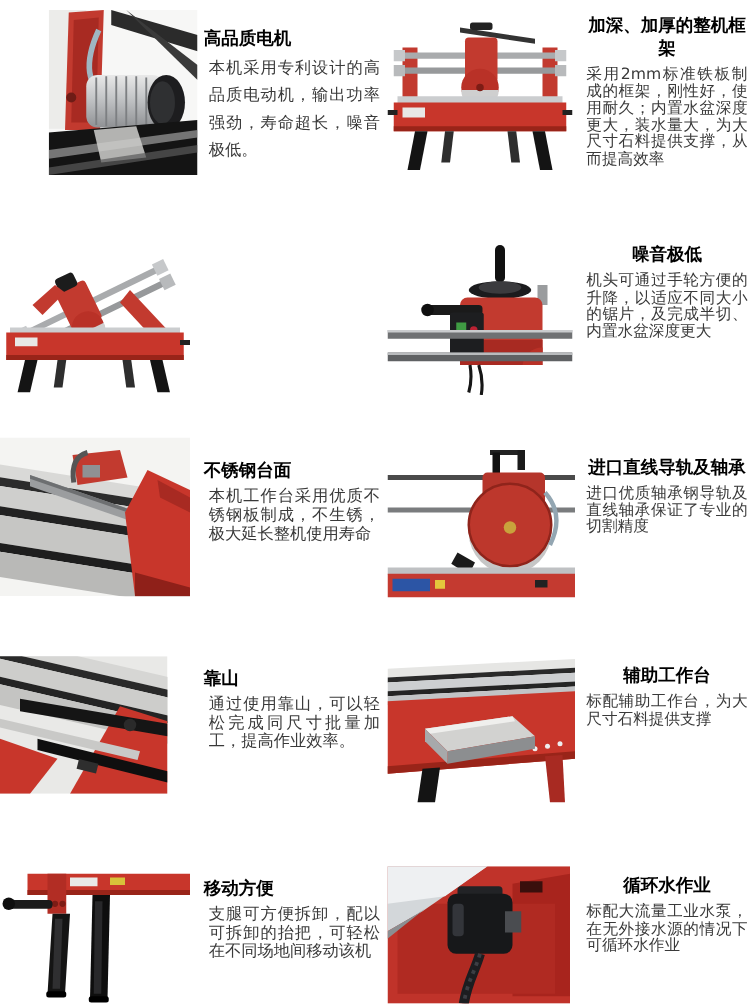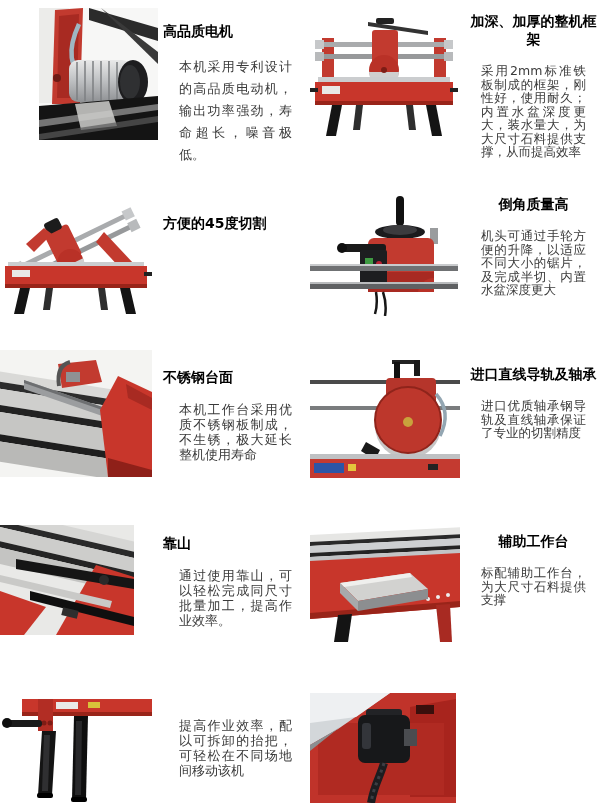--- a/index.html
+++ b/index.html
@@ -5,21 +5,21 @@
   html,body{margin:0;padding:0;background:#ffffff;}
   .page{position:relative;width:604px;height:803px;overflow:hidden;background:#fff;
         font-family:"DejaVu Sans","Liberation Sans",sans-serif;}
   .row{position:absolute;left:0;width:604px;display:grid;
        grid-template-columns:158px 152px 150px 144px;}
   .row1{top:8px}.row2{top:188px}.row3{top:350px}.row4{top:525px}.row5{top:693px}
   .img-cell{position:relative;display:flex;align-items:flex-start;}
   .img-right{justify-content:flex-end;}
   .text-cell{box-sizing:border-box;padding-left:5px;padding-right:2px;}
   .sec-title{font-size:14px;font-weight:bold;color:#000;margin:0 0 4px 0;line-height:18px;}
-  .sec-body{font-size:12.5px;color:#3a3a3a;margin:16px;text-align:justify;}
+  .sec-body{font-size:12.5px;color:#3a3a3a;margin:4px;text-align:justify;}
   .lh-loose .sec-body{line-height:22px;font-size:13px;}
   .lh-med   .sec-body{line-height:15px;font-size:13px;}
   .lh-tight .sec-body{line-height:13.5px;}
   .lh-tight .sec-title{margin-bottom:1px;text-align:center;}
   .pt26{padding-top:26px}.pt18{padding-top:18px}.pt14{padding-top:14px}
   .pt9{padding-top:9px}.pt7{padding-top:7px}.pt4{padding-top:4px}.pt15{padding-top:15px}
   svg{display:block;}
 </style>
 </head>
 <body>
@@ -123,21 +123,20 @@
         <rect x="5" y="96" width="142" height="4" fill="#992419"></rect>
         <rect x="12" y="82" width="18" height="7" fill="#e8e8e6"></rect>
         <rect x="144" y="84" width="8" height="4" fill="#222"></rect>
         <polygon points="20,100 30,100 24,126 14,126" fill="#141414"></polygon>
         <polygon points="120,100 130,100 136,126 126,126" fill="#141414"></polygon>
         <polygon points="46,100 53,100 50,122 43,122" fill="#2e2e2e"></polygon>
         <polygon points="98,100 105,100 108,122 101,122" fill="#2e2e2e"></polygon>
       </svg>
     </div>
     <div class="text-cell lh-loose pt26">
-      <h3 class="sec-title">方便的45度切割</h3>
     </div>
     <div class="img-cell">
       <svg width="148" height="128" viewBox="0 0 148 128">
         <rect width="148" height="128" fill="#ffffff"></rect>
         <rect x="86" y="8" width="8" height="30" rx="4" fill="#111"></rect>
         <ellipse cx="90" cy="44" rx="25" ry="7" fill="#1b1b1d"></ellipse>
         <ellipse cx="90" cy="42" rx="17" ry="5" fill="#3b3b3e"></ellipse>
         <rect x="120" y="40" width="8" height="16" fill="#9a9c9e"></rect>
         <rect x="58" y="50" width="66" height="54" rx="6" fill="#c23a2f"></rect>
         <rect x="58" y="84" width="66" height="20" fill="#a82a22"></rect>
@@ -148,21 +147,21 @@
         <rect x="55" y="70" width="8" height="12" fill="#3f9b43"></rect>
         <circle cx="69" cy="76" r="3" fill="#b23"></circle>
         <rect x="0" y="76" width="148" height="7" fill="#6f7173"></rect>
         <rect x="0" y="76" width="148" height="2" fill="#c9cbcd"></rect>
         <rect x="0" y="94" width="148" height="7" fill="#5f6163"></rect>
         <rect x="0" y="94" width="148" height="2" fill="#b9bbbd"></rect>
         <path d="M66,104 q2,12 -1,22 M73,104 q4,12 2,24" stroke="#161616" stroke-width="2.5" fill="none"></path>
       </svg>
     </div>
     <div class="text-cell lh-tight pt7">
-      <h3 class="sec-title">倒角质量高</h3>
+      <h3 class="sec-title">噪音极低</h3>
       <p class="sec-body">机头可通过手轮方便的升降，以适应不同大小的锯片，及完成半切、内置水盆深度更大</p>
     </div>
   </div>
 
   <div class="row row4">
     <div class="img-cell">
       <svg width="134" height="110" viewBox="0 0 134 110">
         <rect width="134" height="110" fill="#e9e9e7"></rect>
         <g transform="rotate(13 67 40)">
           <rect x="-20" y="2" width="174" height="10" fill="#d6d6d4"></rect>
@@ -283,34 +282,39 @@
         <circle cx="7" cy="30" r="5" fill="#0e0e0e"></circle>
         <polygon points="42,38 56,38 52,102 38,102" fill="#141414"></polygon>
         <polygon points="44,42 50,42 48,98 42,98" fill="#2f2f31"></polygon>
         <polygon points="74,23 88,23 86,106 72,106" fill="#0e0e0e"></polygon>
         <polygon points="76,28 82,28 81,102 75,102" fill="#28282a"></polygon>
         <rect x="37" y="100" width="16" height="5" rx="2" fill="#000"></rect>
         <rect x="71" y="104" width="16" height="5" rx="2" fill="#000"></rect>
       </svg>
     </div>
     <div class="text-cell lh-med pt9">
-      <p class="sec-body">提高作业效率，配以可拆卸的抬把，可轻松在不同场地间移动该机</p>
+      <h3 class="sec-title">移动方便</h3>
+      <p class="sec-body">支腿可方便拆卸，配以可拆卸的抬把，可轻松在不同场地间移动该机</p>
     </div>
     <div class="img-cell">
       <svg width="146" height="110" viewBox="0 0 146 110">
         <rect width="146" height="110" fill="#c0332a"></rect>
         <polygon points="100,14 146,6 146,104 100,104" fill="#a8241d"></polygon>
         <rect x="8" y="30" width="126" height="72" fill="#b02a22"></rect>
         <polygon points="0,0 80,0 28,36 0,52" fill="#d3d7da"></polygon>
         <polygon points="0,0 80,0 46,24 0,30" fill="#eef0f2"></polygon>
         <polygon points="24,38 30,34 0,58 0,52" fill="#8b8f92"></polygon>
         <rect x="106" y="12" width="18" height="9" fill="#3a0f0c"></rect>
         <rect x="56" y="16" width="36" height="13" rx="3" fill="#222326"></rect>
         <rect x="48" y="22" width="52" height="48" rx="7" fill="#17181a"></rect>
         <rect x="52" y="30" width="9" height="26" rx="3" fill="#33353a"></rect>
         <rect x="94" y="36" width="13" height="17" fill="#4a4c50"></rect>
         <path d="M74,70 C70,84 64,92 61,110" stroke="#1c1d20" stroke-width="8" fill="none"></path>
         <path d="M74,70 C70,84 64,92 61,110" stroke="#3c3e44" stroke-width="3" fill="none" stroke-dasharray="3 4"></path>
       </svg>
     </div>
+    <div class="text-cell lh-tight pt7">
+      <h3 class="sec-title">循环水作业</h3>
+      <p class="sec-body">标配大流量工业水泵，在无外接水源的情况下可循环水作业</p>
+    </div>
   </div>
 
 </div>
 
 </body></html>

